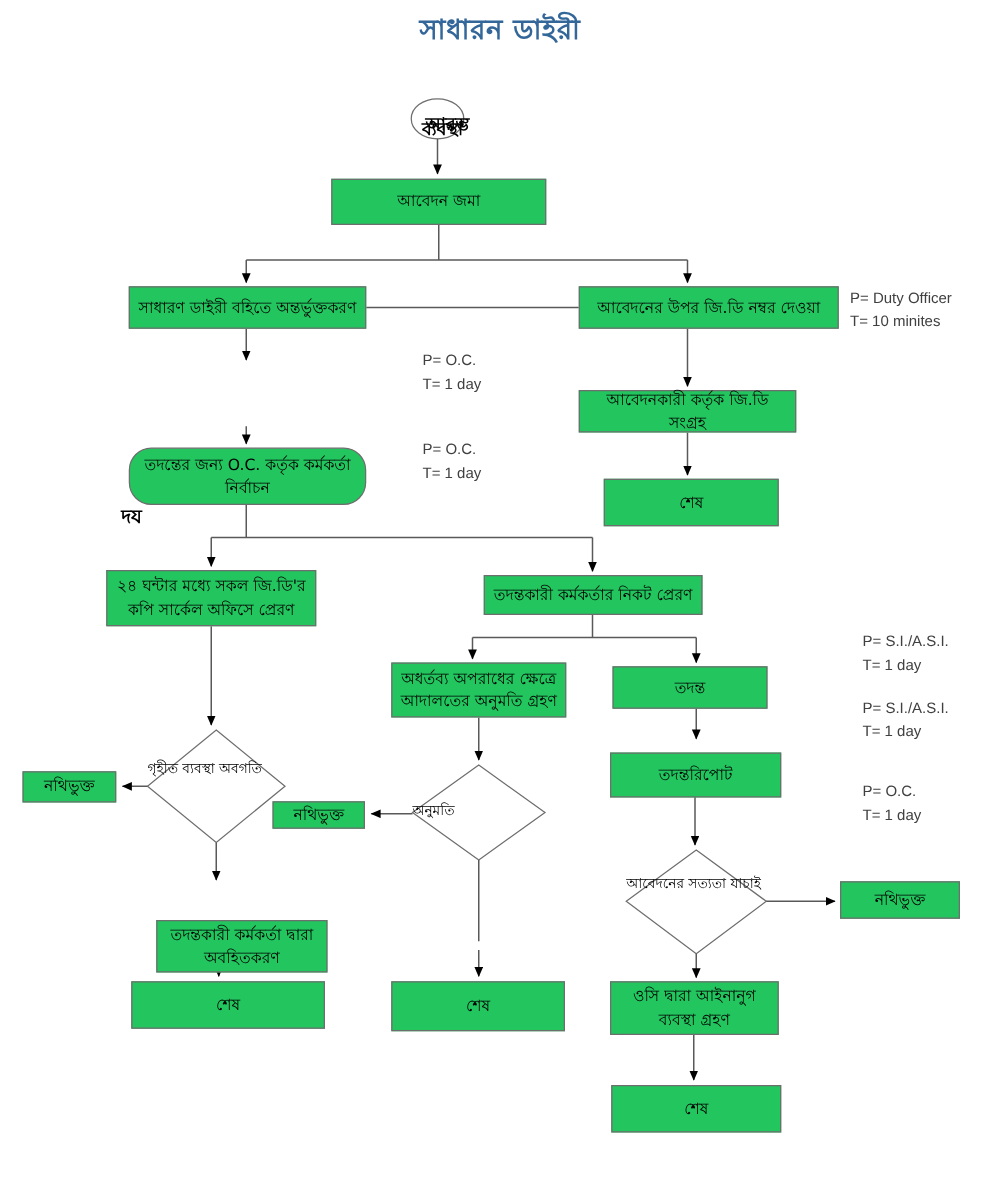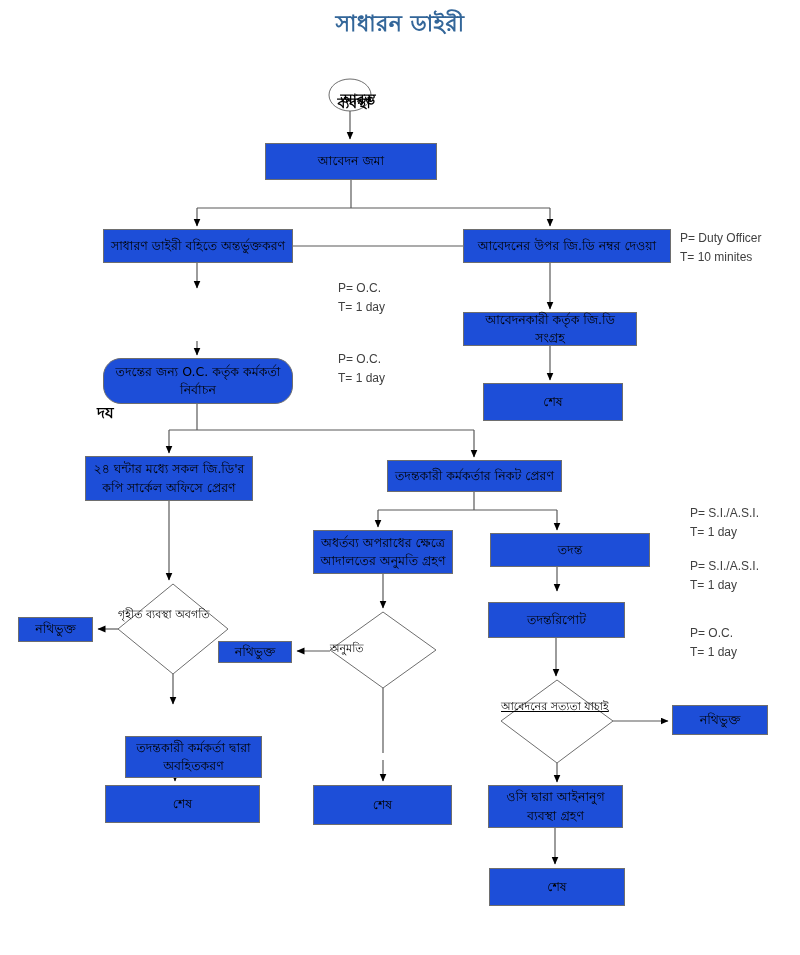--- a/index.html
+++ b/index.html
@@ -1,21 +1,21 @@
 <!DOCTYPE html>
 <html lang="bn"><head>
 <meta charset="utf-8">
 <style>
   html,body{margin:0;padding:0;background:#fff;}
   .canvas{position:relative;width:800px;height:955px;background:#ffffff;overflow:hidden;
           font-family:"DejaVu Sans","Liberation Sans",sans-serif;color:#000;}
   .title{position:absolute;left:0;top:6px;width:100%;text-align:center;
          font-size:22px;font-weight:bold;color:#336699;letter-spacing:.5px;}
   svg.wires{position:absolute;left:0;top:0;width:800px;height:955px;}
-  .node{position:absolute;border:1px solid #6e6e6e;background:#1d4ed8;box-sizing:border-box;
+  .node{position:absolute;border:1px solid #6e6e6e;background:#22c55e;box-sizing:border-box;
         display:flex;align-items:center;justify-content:center;text-align:center;
         font-size:12.5px;line-height:1.45;padding:2px 6px;}
   .dlabel{position:absolute;text-align:left;font-size:11px;line-height:1.5;}
   .ann{position:absolute;font-size:12px;line-height:1.55;color:#404040;
        font-family:"Liberation Sans",sans-serif;}
   .ann span{display:block;}
   .startwrap{position:absolute;left:318px;top:82px;width:76px;height:34px;}
   .startwrap .ol{position:absolute;left:8px;top:6px;width:64px;text-align:center;
                  font-size:14px;font-weight:bold;color:#000;white-space:nowrap;}
   .startwrap .ol2{left:4px;top:10px;}
@@ -24,34 +24,34 @@
   #n-submit{left:265px;top:143px;width:172px;height:37px;}
   #n-gd-entry{left:103px;top:229px;width:190px;height:34px;}
   #n-gd-number{left:463px;top:229px;width:208px;height:34px;}
   #n-duty{left:103px;top:291px;width:190px;height:50px;border-width:2px;font-size:13px;}
   #n-select{left:103px;top:358px;width:190px;height:46px;border-radius:18px;}
   #n-collect{left:463px;top:312px;width:174px;height:34px;}
   #n-end-rt{left:483px;top:383px;width:140px;height:38px;}
   #n-copy{left:85px;top:456px;width:168px;height:45px;}
   #n-forward{left:387px;top:460px;width:175px;height:32px;}
   #n-court{left:313px;top:530px;width:140px;height:44px;}
-  #n-invest{left:490px;top:533px;width:160px;height:34px;}
+  #n-invest{left:490px;top:533px;width:124px;height:34px;}
   #n-report{left:488px;top:602px;width:137px;height:36px;}
   #n-filed-l{left:18px;top:617px;width:75px;height:25px;}
   #n-filed-m{left:218px;top:641px;width:74px;height:22px;}
   #n-filed-r{left:672px;top:705px;width:96px;height:30px;}
   #n-inform{left:105px;top:736px;width:137px;height:42px;margin-left:20px;}
   #n-legal{left:488px;top:785px;width:135px;height:43px;}
   #n-end-l{left:105px;top:785px;width:155px;height:38px;}
   #n-end-m{left:313px;top:785px;width:139px;height:40px;}
   #n-end-rb{left:489px;top:868px;width:136px;height:38px;}
   
   #d-received{left:118px;top:607px;width:110px;}
   #d-permit{left:330px;top:641px;width:106px;}
-  #d-verify{left:501px;top:699px;width:112px;text-decoration:underline;}
+  #d-verify{left:501px;top:699px;width:112px;}
   
   #a0{left:680px;top:229px;}
   #a1{left:338px;top:279px;}
   #a2{left:338px;top:350px;}
   #a3{left:690px;top:504px;}
   #a4{left:690px;top:557px;}
   #a5{left:690px;top:624px;}
 </style>
 </head>
 <body>

